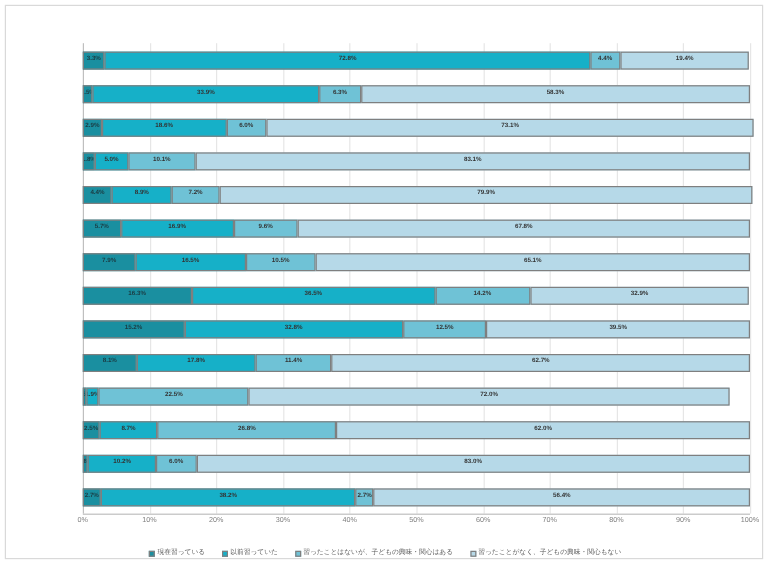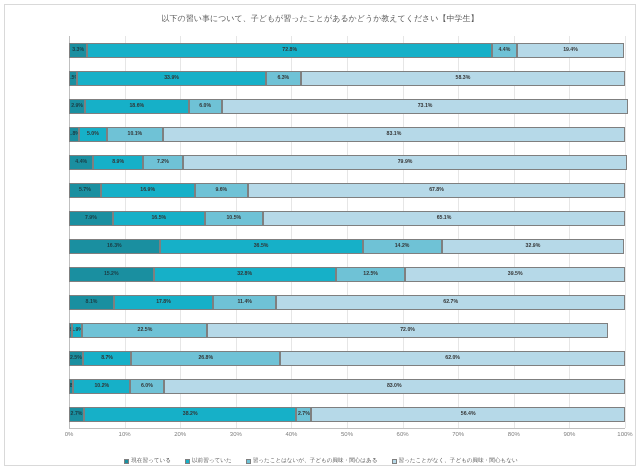--- a/index.html
+++ b/index.html
@@ -151,21 +151,20 @@
     font-size: 5.6px;
     color: #595959;
     white-space: nowrap;
   }
 </style>
 </head>
 <body>
 
 <div id="chart-frame">
 
-  <div id="chart-title">以下の習い事について、子どもが習ったことがあるかどうか教えてください【中学生】</div>
 
   <div id="plot-area">
     <div id="gridlines">
         <div class="gridline axis0" style="left: 0px;"></div>
         <div class="gridline" style="left: 55.6px;"></div>
         <div class="gridline" style="left: 111.2px;"></div>
         <div class="gridline" style="left: 166.8px;"></div>
         <div class="gridline" style="left: 222.4px;"></div>
         <div class="gridline" style="left: 278px;"></div>
         <div class="gridline" style="left: 333.6px;"></div>

